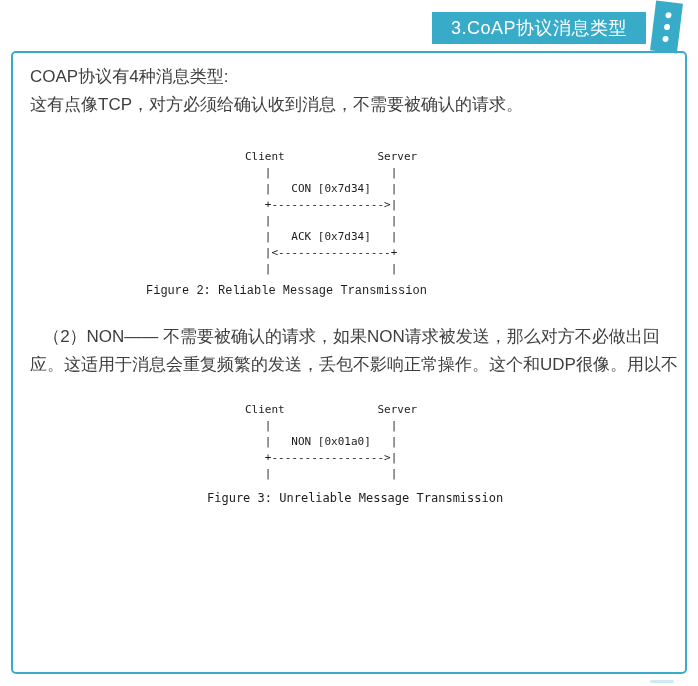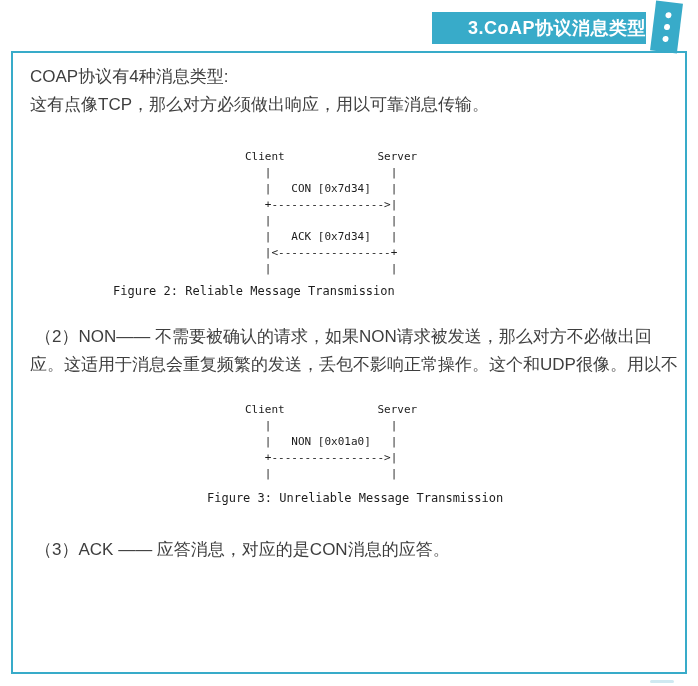--- a/index.html
+++ b/index.html
@@ -12,25 +12,25 @@
   }
 
   
   .section-tab {
     position: absolute;
     left: 432px; top: 12px;
     width: 214px; height: 32px;
     background: #38abc9;
     color: #ffffff;
     font-size: 18px;
-    font-weight: bold;
+    font-weight: normal;
     letter-spacing: 0.5px;
     display: flex;
     align-items: center;
-    justify-content: flex-end;
+    justify-content: center;
     z-index: 2;
   }
 
   
   .dots-ribbon {
     position: absolute;
     left: 653px; top: 2px;
     width: 27px; height: 50px;
     background: #38abc9;
     transform: rotate(7deg);
@@ -47,21 +47,21 @@
     background: #ffffff;
   }
 
   
   .content-box {
     position: absolute;
     left: 11px; top: 51px;
     width: 676px; height: 623px;
     box-sizing: border-box;
     border: 2px solid #38abc9;
-    border-radius: 0;
+    border-radius: 5px;
     background: #ffffff;
     padding: 10px 17px 0 17px;
     overflow: hidden;
     z-index: 1;
   }
 
   .line {
     font-size: 17px;
     line-height: 28px;
     color: #3e3e3e;
@@ -79,24 +79,24 @@
   }
   .ascii.second { margin-top: 23px; }
 
   .caption {
     font-family: "DejaVu Sans Mono", "Liberation Mono", monospace;
     font-size: 12px;
     line-height: 16px;
     color: #1c1c1c;
     white-space: pre;
   }
-  .caption.first  { margin: 6px 0 0 83px; }
+  .caption.first  { margin: 6px 0 0 116px; font-family: Liberation Mono, monospace; }
   .caption.second { margin: 8px 0 16px 177px; }
 
-  .para-non { margin-top: 24px; }
+  .para-non { margin-top: 24px; text-align: center; }
   .para-ack { margin-top: 30px; }
 
   
   .corner-smudge {
     position: absolute;
     left: 650px; top: 680px;
     width: 24px; height: 3px;
     background: #cfe9f1;
     border-radius: 2px;
   }
@@ -112,21 +112,21 @@
   <span class="dot"></span>
   <span class="dot"></span>
   <span class="dot"></span>
 </div>
 
 <div class="content-box">
 
   <div class="line">COAP协议有4种消息类型:</div>
 
   <div>
-    <div class="line">这有点像TCP，那么对方必须做出响应，用以可靠消息传输。</div>
+    <div class="line">这有点像TCP，对方必须给确认收到消息，不需要被确认的请求。</div>
   </div>
 
   <pre class="ascii">Client              Server
    |                  |
    |   CON [0x7d34]   |
    +-----------------&gt;|
    |                  |
    |   ACK [0x7d34]   |
    |&lt;-----------------+
    |                  |</pre>
@@ -137,20 +137,17 @@
     <div class="line">应。这适用于消息会重复频繁的发送，丢包不影响正常操作。这个和UDP很像。用以不</div>
   </div>
 
   <pre class="ascii second">Client              Server
    |                  |
    |   NON [0x01a0]   |
    +-----------------&gt;|
    |                  |</pre>
   <div class="caption second">Figure 3: Unreliable Message Transmission</div>
 
-  <div class="para-ack">
-    <div class="line indent">（3）ACK —— 应答消息，对应的是CON消息的应答。</div>
-  </div>
 
 
 </div>
 
 <div class="corner-smudge"></div>
 
 </body></html>

